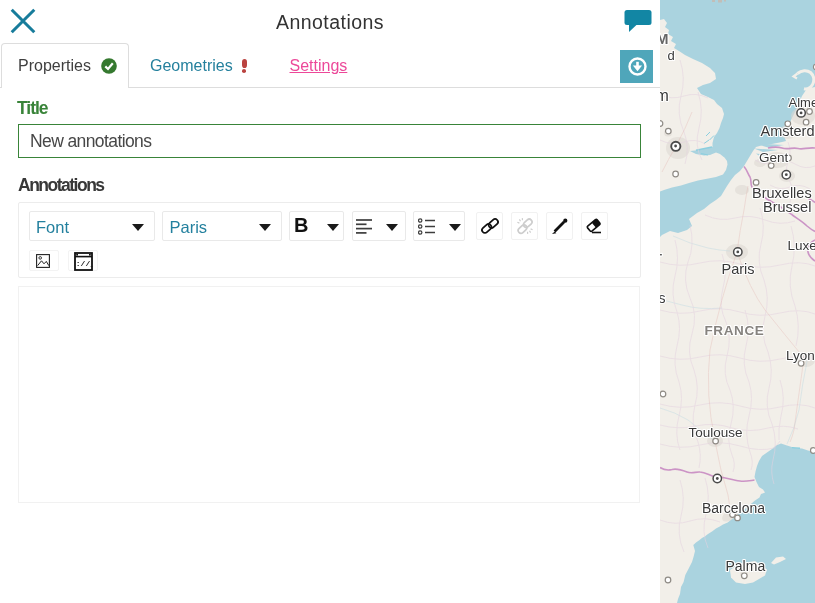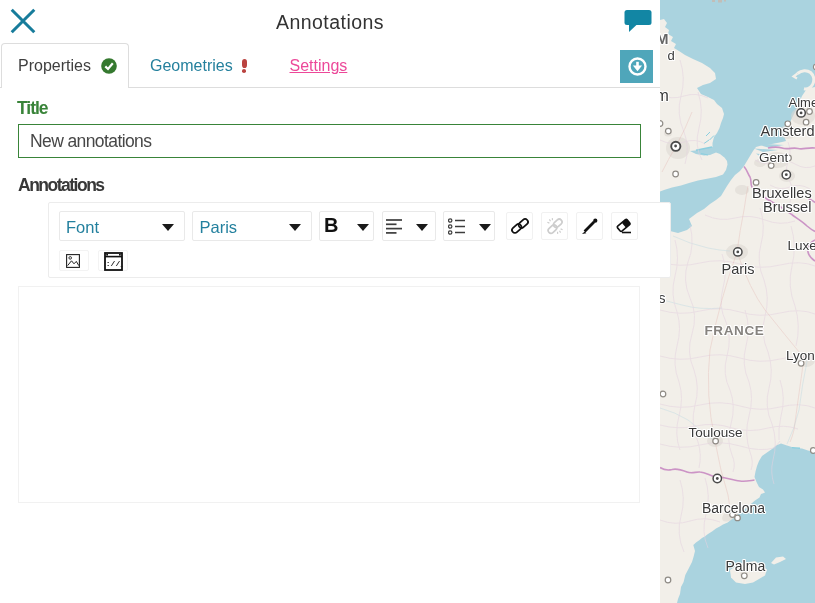--- a/index.html
+++ b/index.html
@@ -23,21 +23,21 @@
   #excl i { position:absolute; left:0; top:0; width:5.2px; height:8.8px; border-radius:2.6px/3.2px; background:#ba4340; }
   #excl u { position:absolute; left:0.2px; top:10.2px; width:4.8px; height:4.4px; border-radius:50%; background:#ba4340; }
   #t3 { left:289.5px; color:#ec4899;text-decoration:underline; }
 
   
   #lbl-title { left:17px; top:98px; font-size:17.5px; font-weight:bold; color:#398439; letter-spacing:-1.05px; }
   #inp { left:18px; top:124px; width:623px; height:34px; border:1px solid #398439; border-radius:0; }
   #inp span { position:absolute; left:11px; top:6px; font-size:17.5px; color:#474747; letter-spacing:-0.6px; }
   #lbl-desc { left:18px; top:175px; font-size:17.5px; font-weight:bold; color:#383838; letter-spacing:-1.5px; }
 
-  #toolbar { left:18px; top:202px; width:623px; height:76px; border:1px solid #ececec; border-radius:2px; background:#fff;margin-left:30px; }
+  #toolbar { left:18px; top:202px; width:623px; height:76px; border:1px solid #ececec; border-radius:2px; background:#fff; }
   .dd { position:absolute; top:8px; height:30px; border:1px solid #e9e9e9; border-radius:2px; background:#fff; }
   .ddtxt { position:absolute; left:6.5px; top:6px; font-size:16.5px; color:#23809e; }
   .caret { position:absolute; width:0; height:0; border-left:6.5px solid transparent;
      border-right:6.5px solid transparent; border-top:7.5px solid #1a1a1a; top:12px; }
   .btn { position:absolute; top:9px; width:27px; height:28px; border:1px solid #f1f1f1; border-radius:2px; background:#fff; }
   .btn2 { position:absolute; top:47px; height:21px; border:1px solid #f3f3f3; border-radius:2px; background:#fff; }
 
   #textarea { left:18px; top:286px; width:622px; height:217px; border:1px solid #f1f1f1; }
 </style>
 </head>

